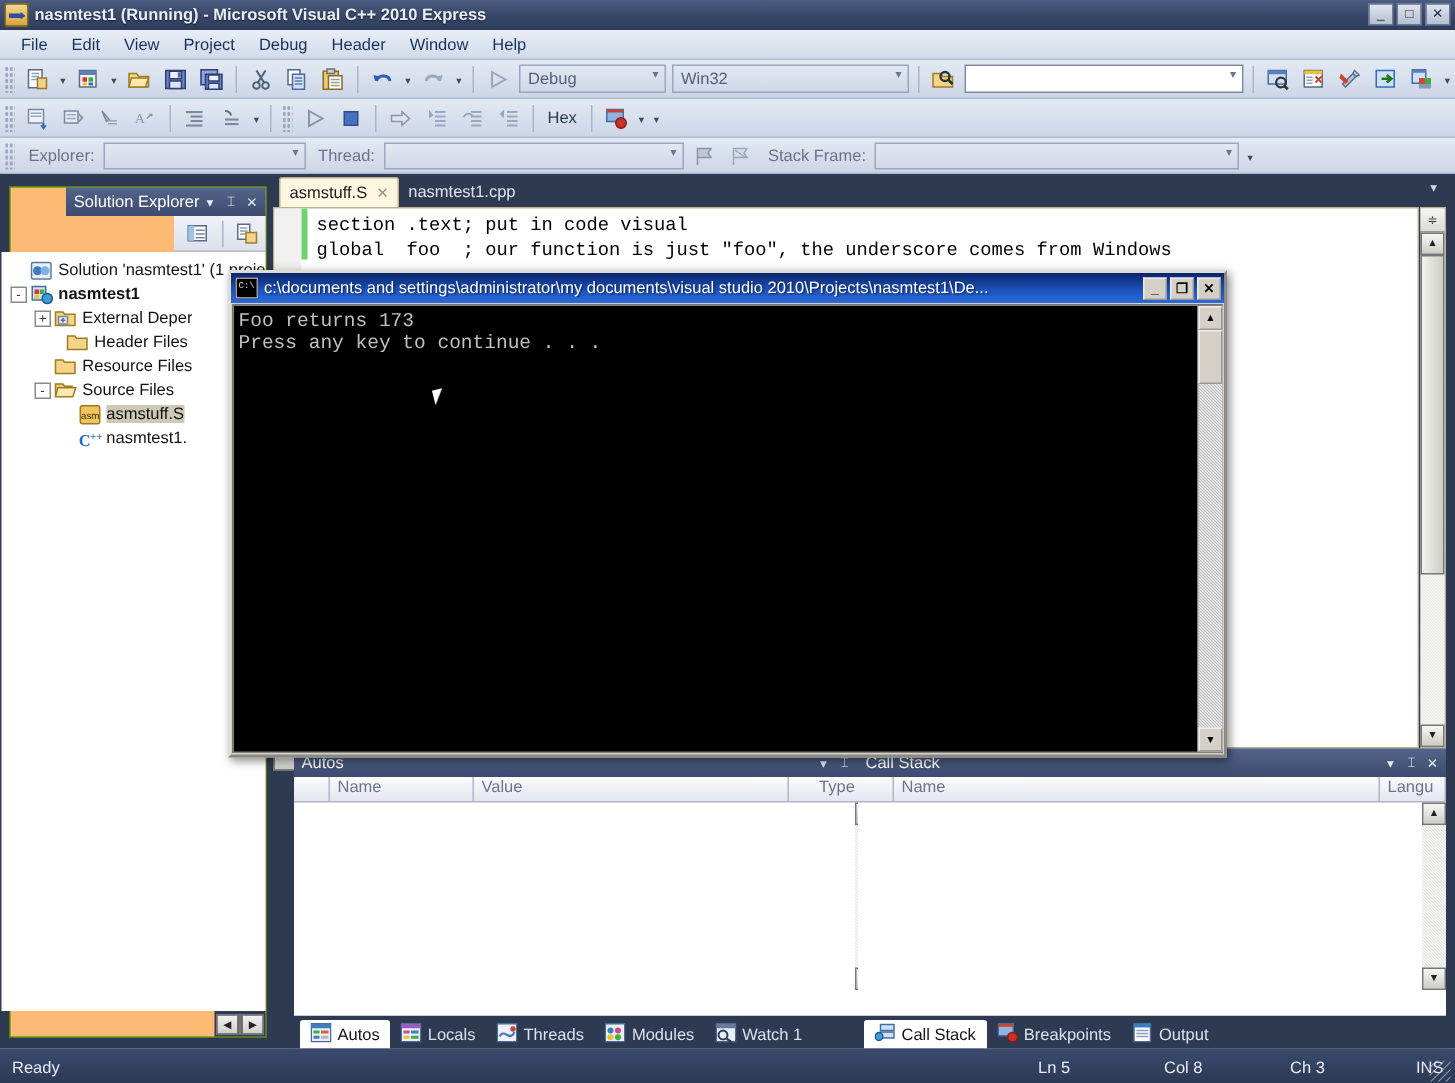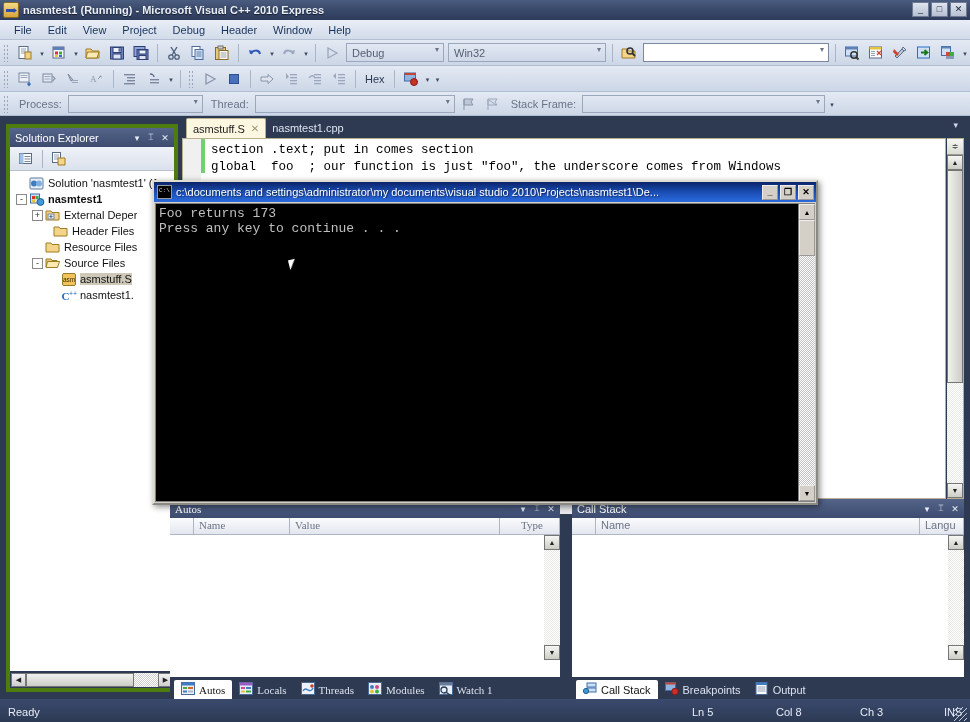--- a/index.html
+++ b/index.html
@@ -116,22 +116,22 @@
 
   
   .main {
     position: absolute; left: 0; top: 116px; width: 970px; height: 583px;
     background: #2e3a52;
   }
 
   
   .solexp {
     position: absolute; left: 6px; top: 8px; width: 172px; height: 568px;
-    background: #eab308; border: 4px solid #4d7c0f;
-    display: flex; flex-direction: column;
+    background: #fdba74; border: 1px solid #4d7c0f;
+    display: flex; flex-direction: column; align-items: flex-end;
   }
   .pane-head {
     height: 19px; background: linear-gradient(to bottom,#54648a,#3c4b6e);
     display: flex; align-items: center; padding: 0 2px 0 5px;
     color: #fff; font-size: 11px; flex: none;
   }
   .pane-head .ttl { flex: 1; white-space: nowrap; overflow: hidden; }
   .pane-btn {
     width: 14px; height: 15px; display: flex; align-items: center;
     justify-content: center; color: #e7ecf6; font-size: 9px;
@@ -255,21 +255,21 @@
     display: flex; align-items: center;
     background: #2e3a52;
   }
 
   
   .botpane {
     position: absolute; top: 383px; height: 200px;
     background: #f3f4f7;
     display: flex; flex-direction: column;
   }
-  .pane-autos { left: 170px; width: 390px; font-family: Liberation Serif, serif; }
+  .pane-autos { left: 196px; width: 390px; }
   .pane-callstack { left: 572px; width: 392px; justify-content: flex-end; }
   .grid-head {
     height: 17px; background: linear-gradient(to bottom,#f6f7fa,#dfe3ec);
     border-bottom: 1px solid #aeb6c6; display: flex; flex: none;
   }
   .gh-cell {
     border-right: 1px solid #aeb6c6;
     font-size: 11px; color: #6d7585; padding: 1px 0 0 5px;
     background: linear-gradient(to bottom,#fafbfd,#e2e6ee);
     overflow: hidden; white-space: nowrap;
@@ -674,21 +674,21 @@
         <rect x="1.5" y="2" width="11" height="2" fill="#c8442e"></rect>
         <circle cx="11" cy="11" r="3.5" fill="#c8312a" stroke="#8a1a14"></circle>
       </svg>
     </div>
     <div class="tb-arrow">▾</div>
     <div class="tb-arrow">▾</div>
   </div>
 
   <div class="toolbar tb3">
     <div class="grip"></div>
-    <span class="lbl-dim">Process:</span>
+    <span class="lbl-dim">Explorer:</span>
     <div class="combo flat" style="width:135px;height:18px;"></div>
     <span class="lbl-dim">Thread:</span>
     <div class="combo flat" style="width:200px;height:18px;"></div>
     <div class="tbi">
       <svg class="ico" width="16" height="16" viewBox="0 0 16 16">
         <path d="M3 3v11M3 3h9l-2 3 2 3H3z" fill="#c0c8d8" stroke="#8a95ab"></path>
       </svg>
     </div>
     <div class="tbi">
       <svg class="ico" width="16" height="16" viewBox="0 0 16 16">
@@ -845,21 +845,21 @@
           <span>nasmtest1.cpp</span>
         </div>
         <span class="tab-overflow">▾</span>
       </div>
 
       <div class="editor">
         <div class="gutter"></div>
         <div class="changebar">
           <div class="green"></div>
         </div>
-        <div class="code"><span>section .text; put in comes section</span>
+        <div class="code"><span>section .text; put in code visual</span>
 <span>global  foo  ; our function is just "foo", the underscore comes from Windows</span></div>
       </div>
 
       <div class="vscroll">
         <div class="sb-split">≑</div>
         <div class="sb-btn">▲</div>
         <div class="sb-track">
           <div class="sb-thumb" style="height:68%;"></div>
         </div>
         <div class="sb-btn">▼</div>

